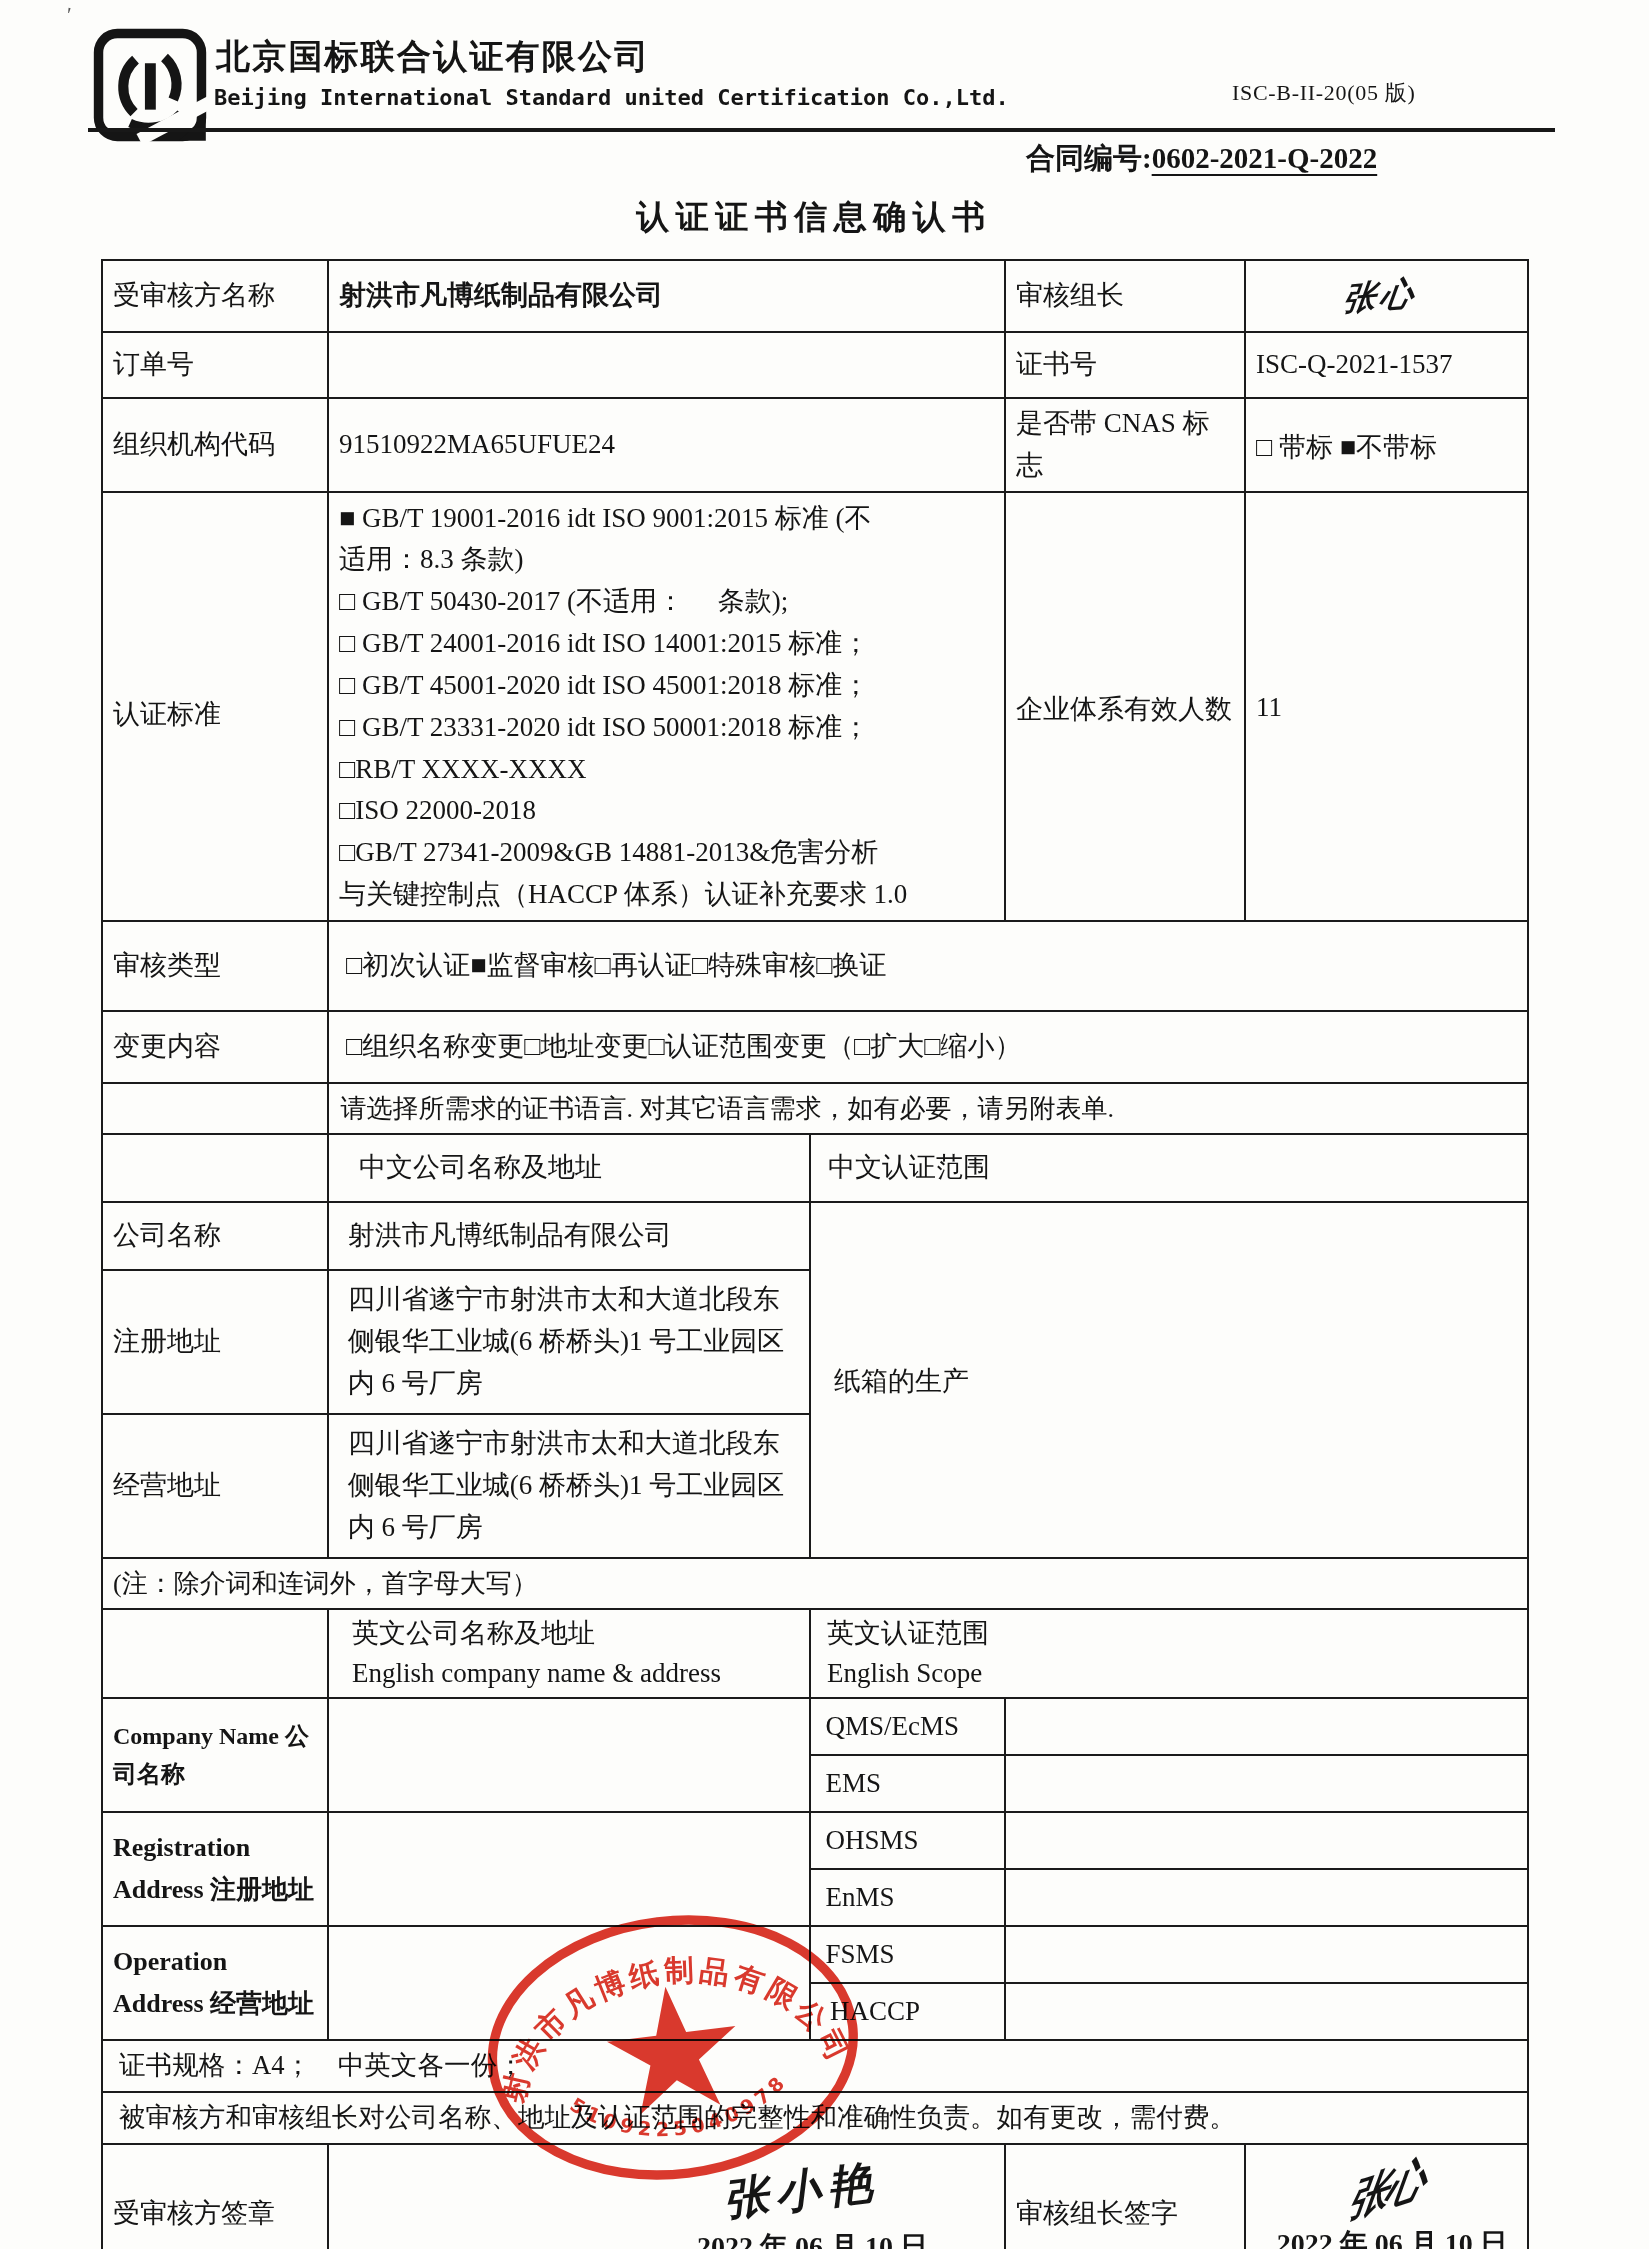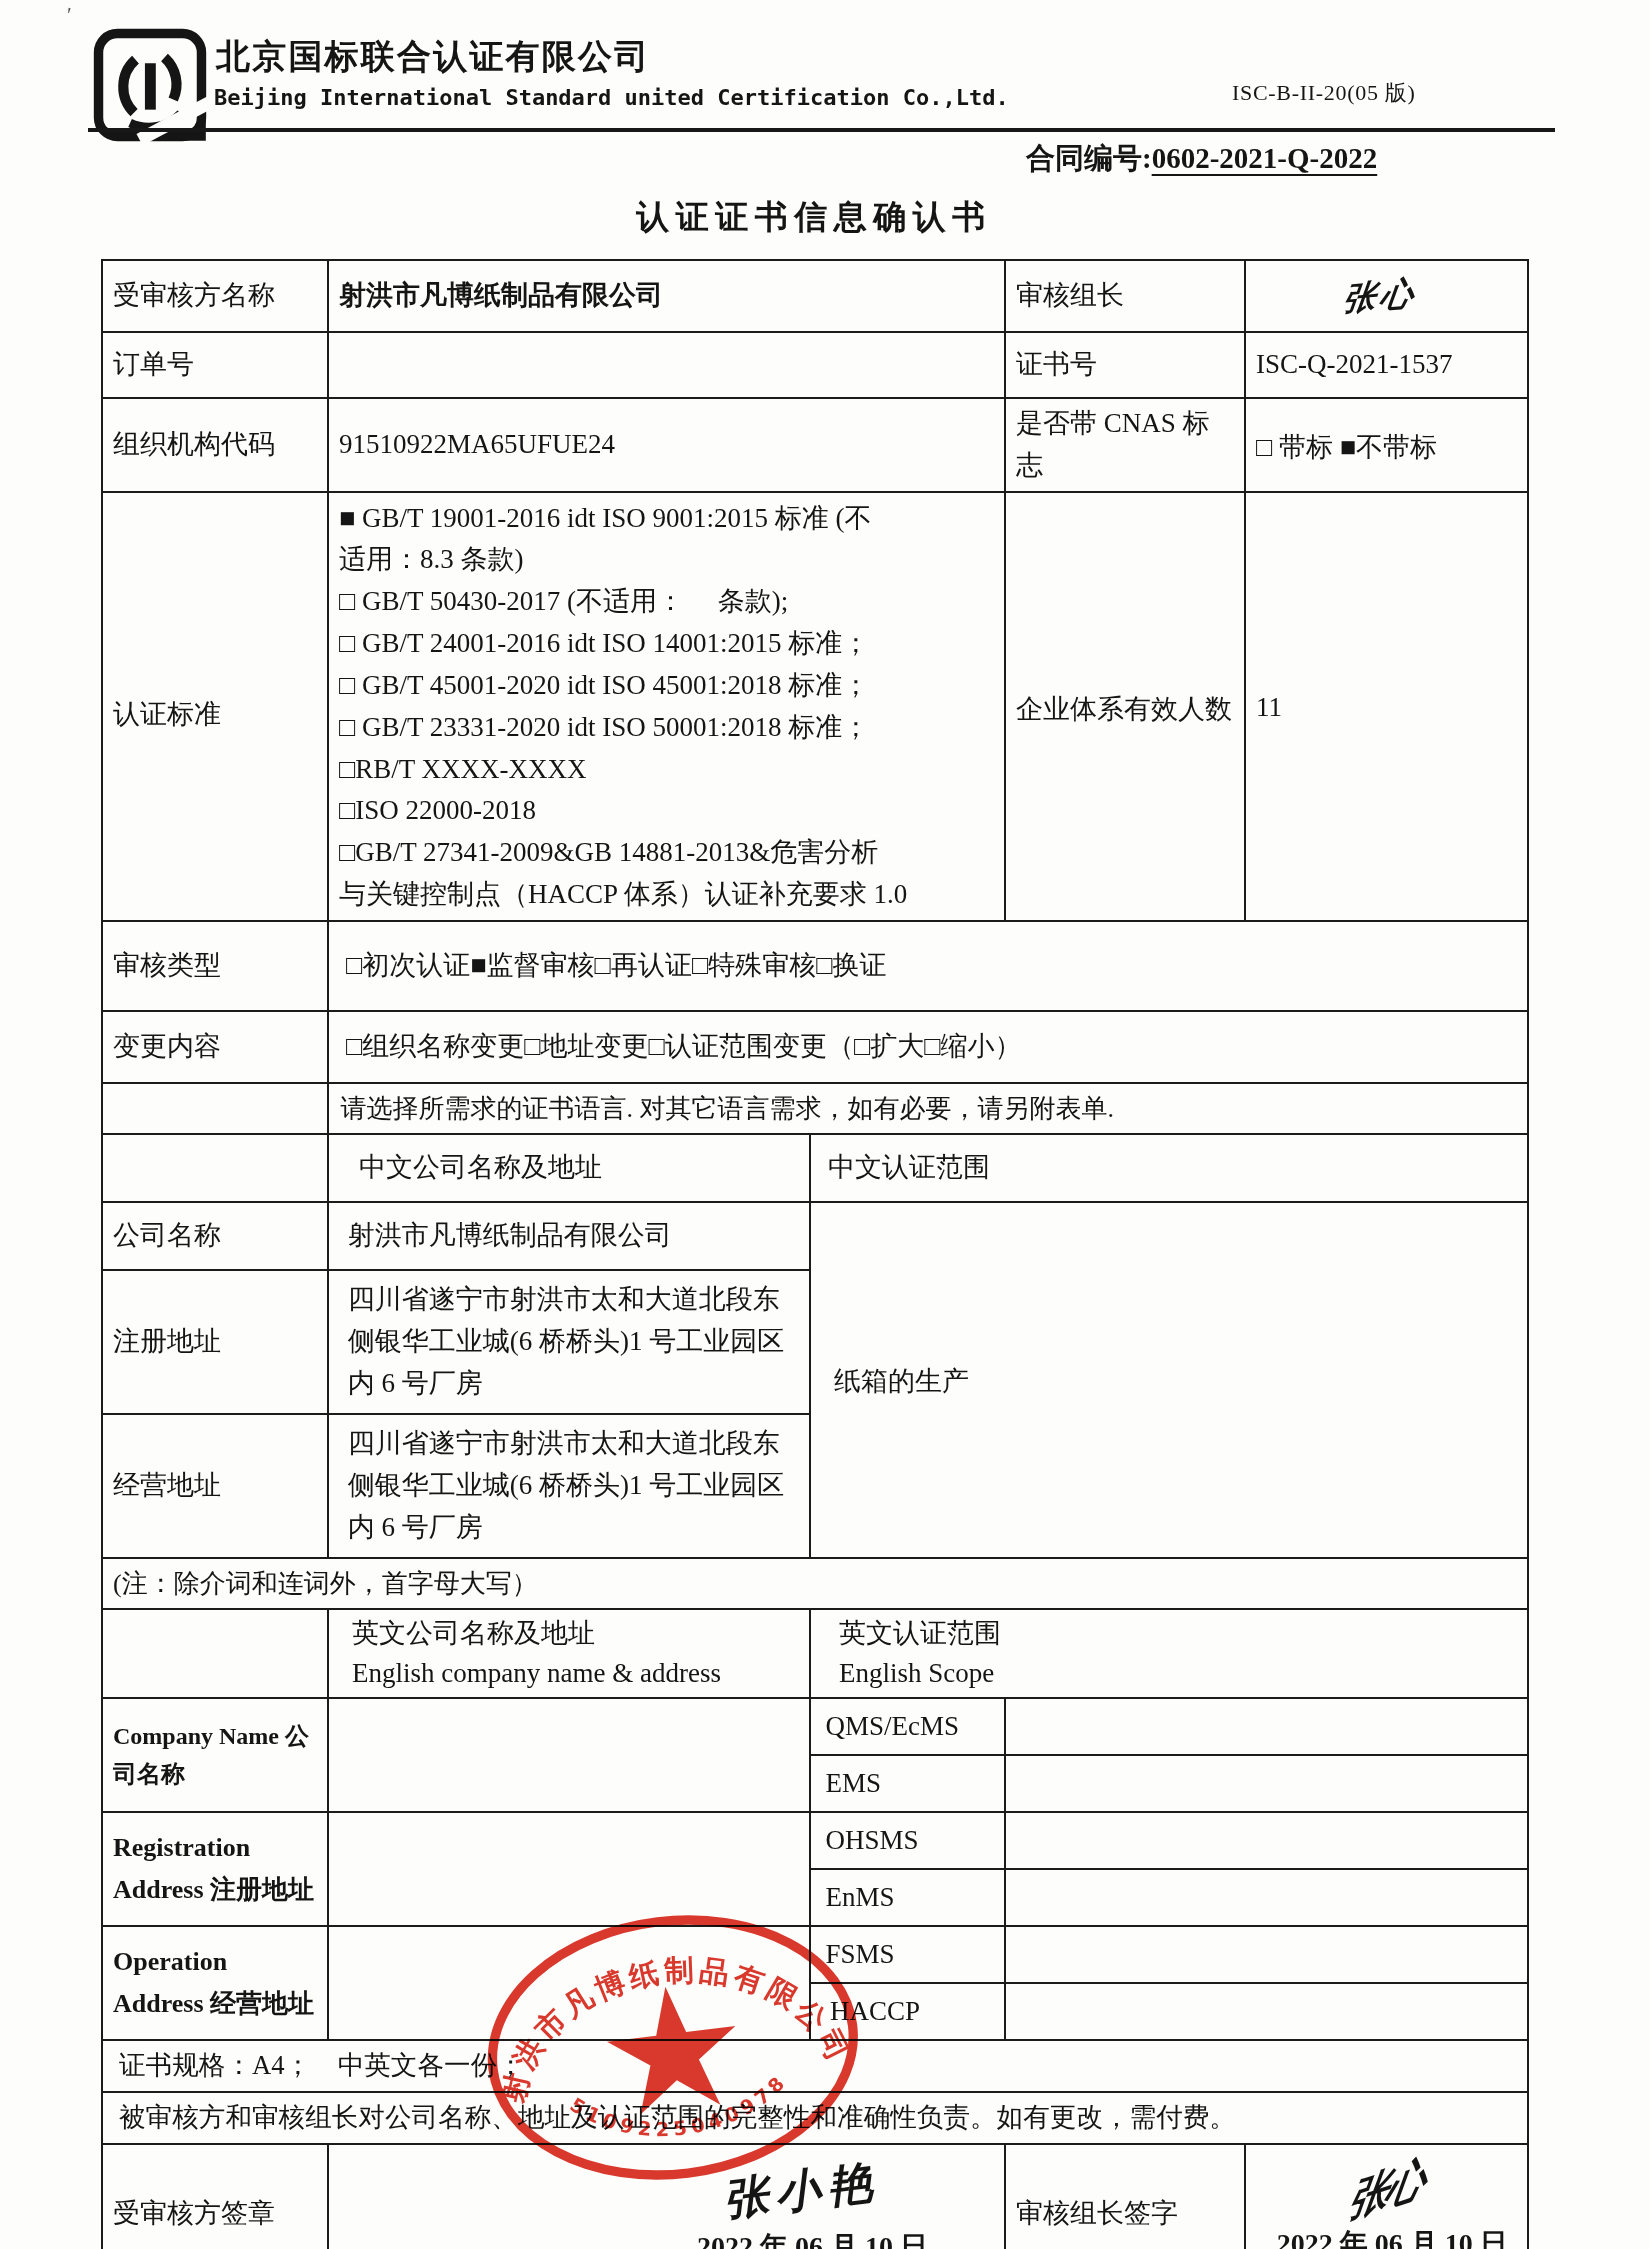--- a/index.html
+++ b/index.html
@@ -164,21 +164,21 @@
     <tr style="height:45px">
       <td class="c" colspan="5" style="font-size:26px">(注：除介词和连词外，首字母大写）</td>
     </tr>
 
     <tr style="height:75px">
       <td></td>
       <td class="top en-hdr" style="padding-left:23px">
         <div>英文公司名称及地址</div>
         <div>English company name &amp; address</div>
       </td>
-      <td class="top en-hdr" colspan="3" style="padding-left:28px">
+      <td class="top en-hdr" colspan="3" style="padding-left:16px">
         <div>英文认证范围</div>
         <div>English Scope</div>
       </td>
     </tr>
 
     <tr style="height:57px">
       <td rowspan="2" class="lbl-left bold" style="font-size:24px;line-height:1.6">Company Name 公司名称</td>
       <td rowspan="2"></td>
       <td class="top" style="padding-left:14.4px;padding-top:5.7px">QMS/EcMS</td>
       <td colspan="2"></td>

